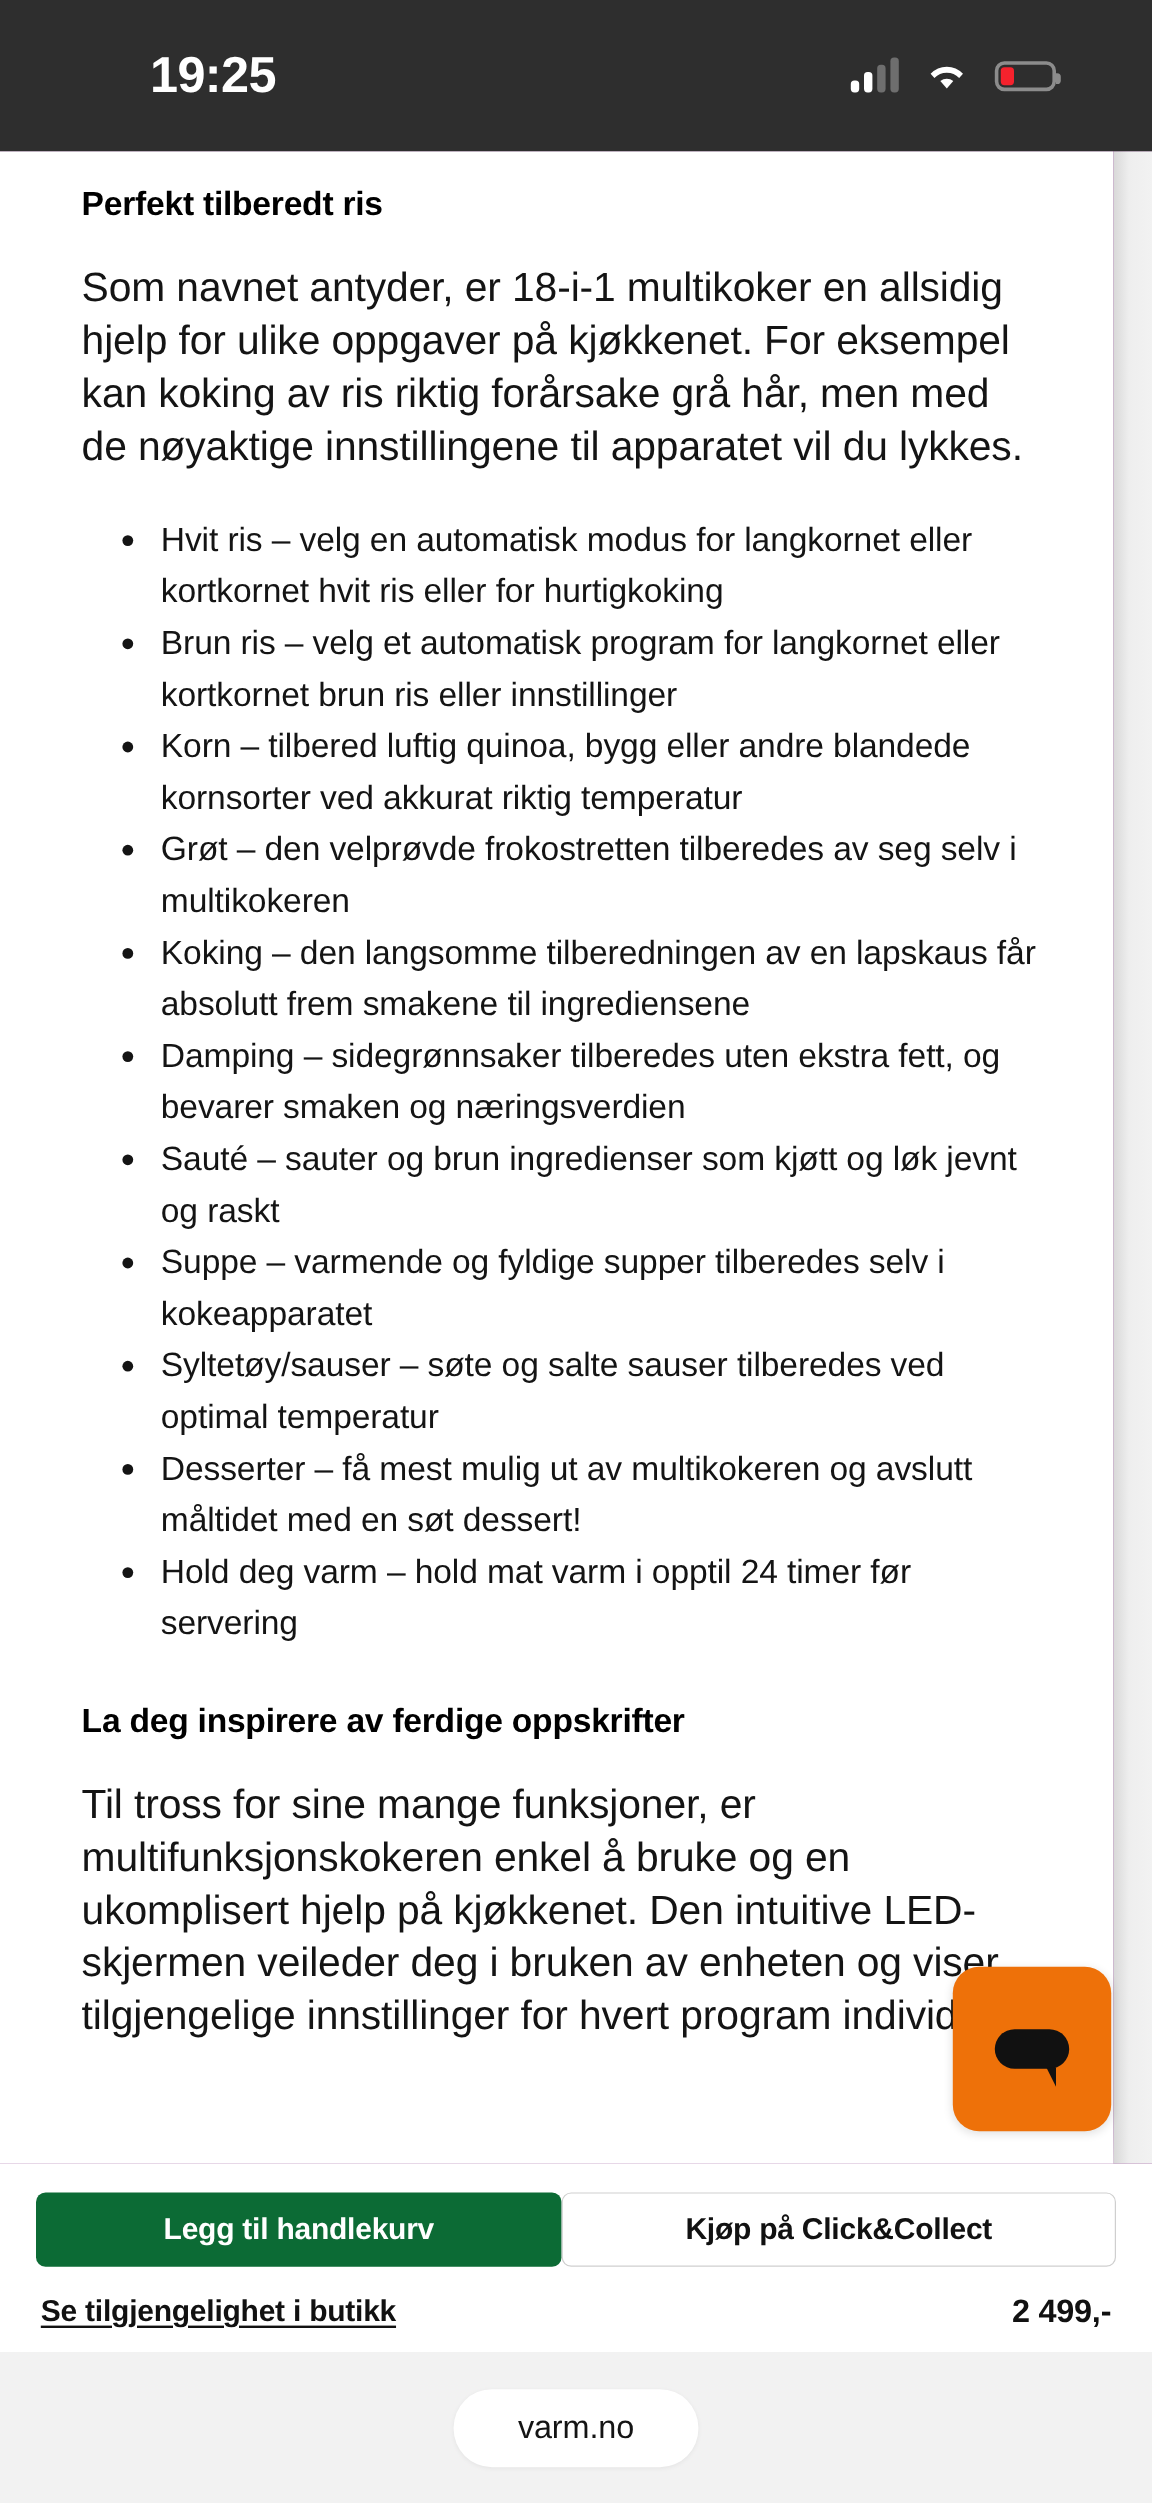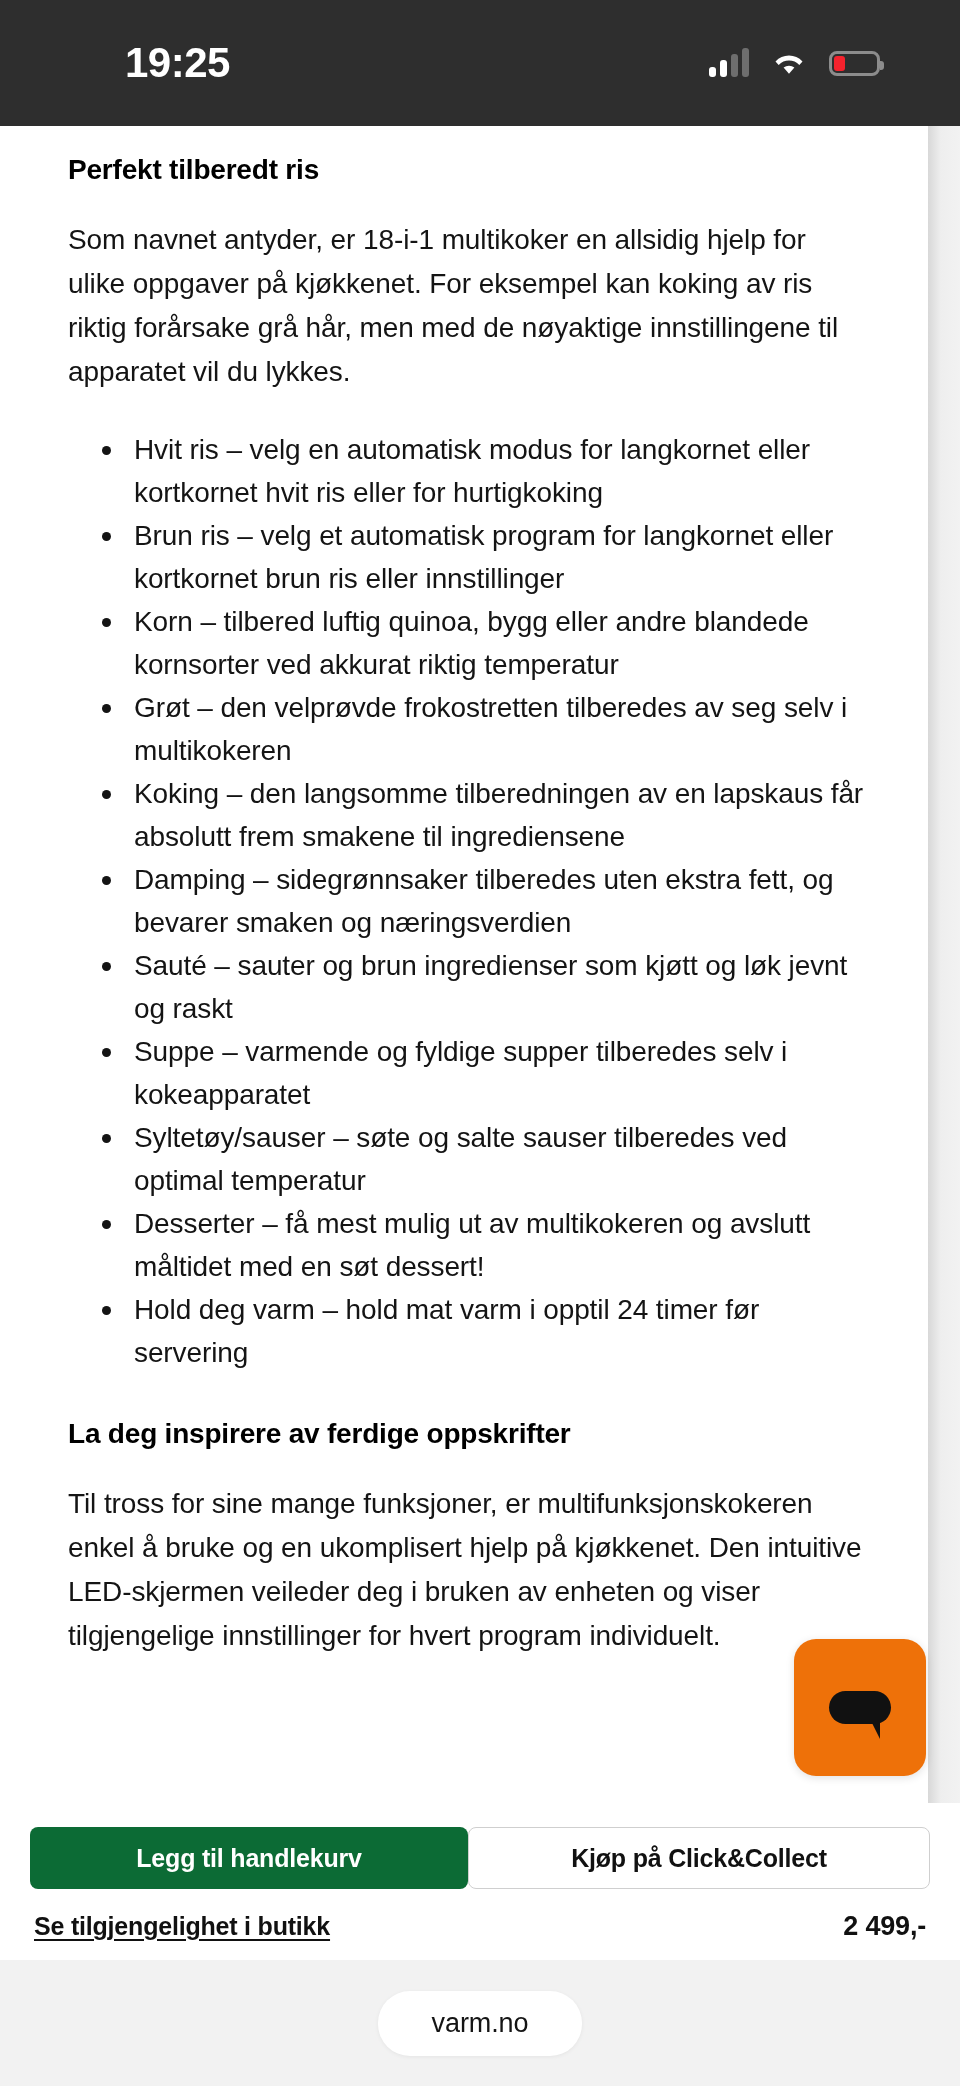--- a/index.html
+++ b/index.html
@@ -120,21 +120,21 @@
   h2.section-title {
     font-size: 28px;
     font-weight: 700;
     letter-spacing: -0.2px;
     margin: 0 0 32px 0;
     color: #000000;
   }
   h2.section-title.second { margin-top: 44px; }
 
   p.body-text {
-    font-size: 28px;
+    font-size: 34px;
     line-height: 44px;
     margin: 0 0 34px 0;
     color: #141414;
     letter-spacing: -0.1px;
   }
 
   ul.feature-list {
     margin: 0 0 0 0;
     padding: 0 0 0 62px;
     list-style: none;

